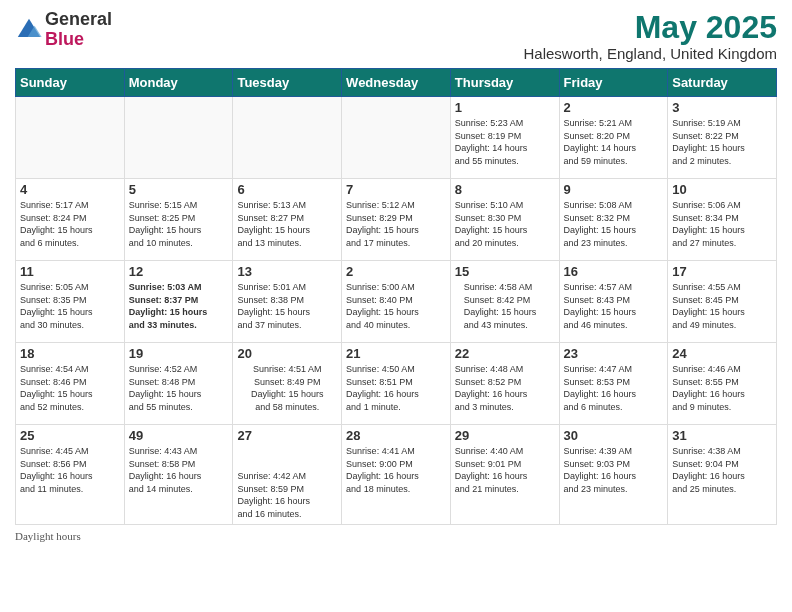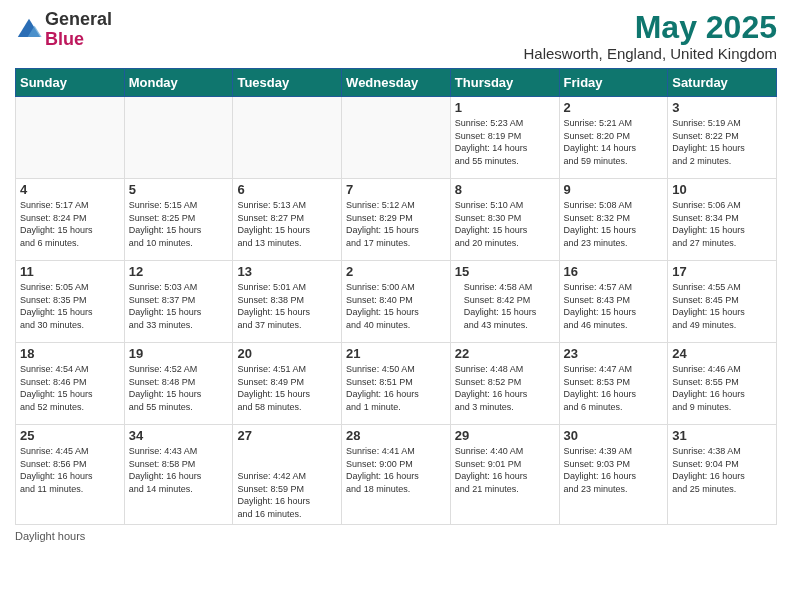--- a/index.html
+++ b/index.html
@@ -95,20 +95,21 @@
     }
     .day-info {
       font-size: 9px;
       color: #333;
       line-height: 1.4;
     }
     .footer {
       margin-top: 5px;
       font-size: 11px;
       color: #555;
+      font-family: Liberation Serif, serif;
     }
   </style>
 </head>
 <body>
 
 <div class="page">
   <div class="header">
     <div class="logo">
       <svg class="logo-icon" viewBox="0 0 40 40">
         <polygon points="20,4 36,30 4,30" fill="#2a6db5"></polygon>
@@ -219,21 +220,21 @@
         <tr>
           <td>
             <div class="day-number">11</div>
             <div class="day-info" style="white-space: pre-line;">Sunrise: 5:05 AM
 Sunset: 8:35 PM
 Daylight: 15 hours
 and 30 minutes.</div>
           </td>
           <td>
             <div class="day-number">12</div>
-            <div class="day-info" style="white-space: pre-line;">Sunrise: 5:03 AM
+            <div class="day-info" style="white-space: pre-line; font-weight: bold;">Sunrise: 5:03 AM
 Sunset: 8:37 PM
 Daylight: 15 hours
 and 33 minutes.</div>
           </td>
           <td>
             <div class="day-number">13</div>
             <div class="day-info" style="white-space: pre-line;">Sunrise: 5:01 AM
 Sunset: 8:38 PM
 Daylight: 15 hours
 and 37 minutes.</div>
@@ -277,21 +278,21 @@
           </td>
           <td>
             <div class="day-number">19</div>
             <div class="day-info" style="white-space: pre-line;">Sunrise: 4:52 AM
 Sunset: 8:48 PM
 Daylight: 15 hours
 and 55 minutes.</div>
           </td>
           <td>
             <div class="day-number">20</div>
-            <div class="day-info" style="white-space: pre-line;">Sunrise: 4:51 AM
+            <div class="day-info" style="white-space: pre-line; text-align: center;">Sunrise: 4:51 AM
 Sunset: 8:49 PM
 Daylight: 15 hours
 and 58 minutes.</div>
           </td>
           <td>
             <div class="day-number">21</div>
             <div class="day-info" style="white-space: pre-line;">Sunrise: 4:50 AM
 Sunset: 8:51 PM
 Daylight: 16 hours
 and 1 minute.</div>
@@ -320,21 +321,21 @@
         </tr>
         <tr>
           <td>
             <div class="day-number">25</div>
             <div class="day-info" style="white-space: pre-line;">Sunrise: 4:45 AM
 Sunset: 8:56 PM
 Daylight: 16 hours
 and 11 minutes.</div>
           </td>
           <td>
-            <div class="day-number">34</div>
+            <div class="day-number">49</div>
             <div class="day-info" style="white-space: pre-line;">Sunrise: 4:43 AM
 Sunset: 8:58 PM
 Daylight: 16 hours
 and 14 minutes.</div>
           </td>
           <td>
             <div class="day-number">27</div>
             <div class="day-info" style="white-space: pre-line; margin-top: 27px;">Sunrise: 4:42 AM
 Sunset: 8:59 PM
 Daylight: 16 hours

